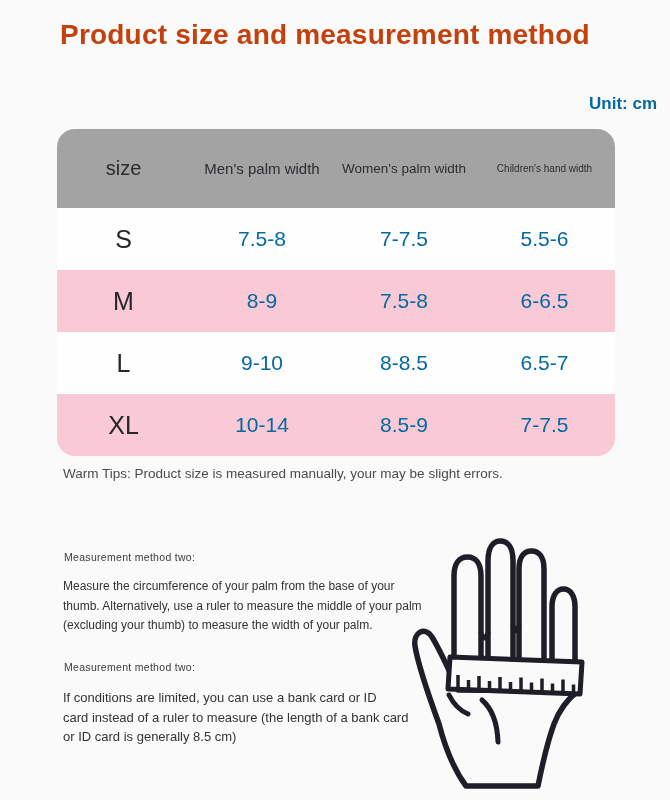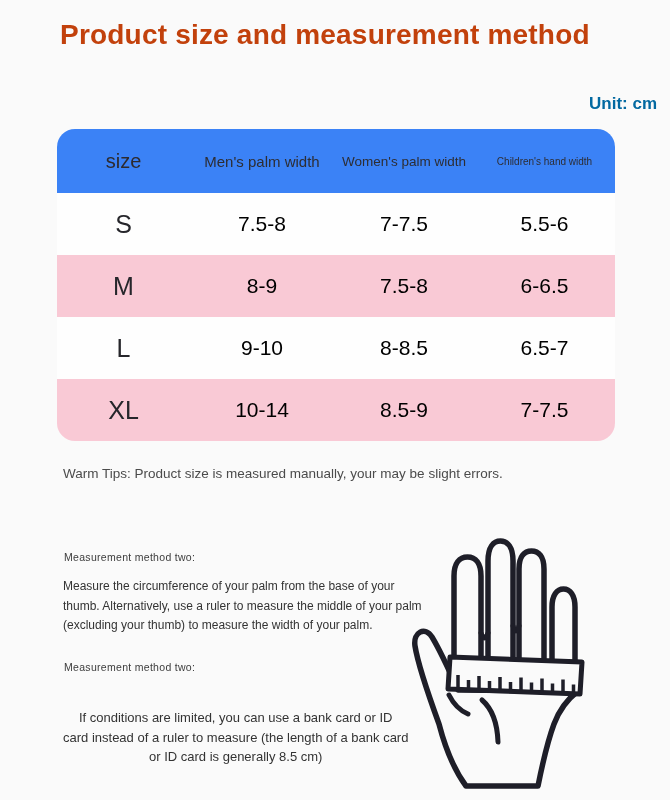--- a/index.html
+++ b/index.html
@@ -37,26 +37,26 @@
   
   .size-table {
     position: absolute;
     left: 57px;
     top: 129px;
     width: 558px;
     border-radius: 18px;
     overflow: hidden;
   }
   .t-row { display: flex; height: 62px; }
-  .t-row.t-header { height: 64px; background: #3b82f6; }
+  .t-row.t-header { height: 79px; background: #a3a3a3; }
   .t-row.r-white { background: #fefefe; }
   .t-row.r-pink  { background: #f9c9d5; }
   .t-cell {
     display: flex; align-items: center; justify-content: center;
-    color: #000000;
+    color: #0369a1;
   }
   .c1 { width: 133px; }
   .c2 { width: 144px; }
   .c3 { width: 140px; }
   .c4 { width: 141px; }
   .h-size      { font-size: 20px; color: #2d2a2e; }
   .h-men       { font-size: 15px;   color: #2d2d33; }
   .h-women     { font-size: 13.5px; color: #2d2d33; }
   .h-children  { font-size: 10px; color: #2d2d33; }
   .cell-size   { font-size: 25px; color: #26262b; }
@@ -82,21 +82,21 @@
 
   .method-text {
     position: absolute;
     left: 63px;
     font-size: 12px;
     line-height: 19.5px;
     color: #333333;
     white-space: nowrap;
   }
   .method-text.m1 { top: 577px; }
-  .method-text.m2 { top: 708px; font-size: 13px; line-height: 19.5px; text-align: center; }
+  .method-text.m2 { top: 688px; font-size: 13px; line-height: 19.5px; }
 
   .hand-illustration {
     position: absolute;
     left: 388px;
     top: 528px;
     width: 282px;
     height: 272px;
   }
 </style>
 </head>

